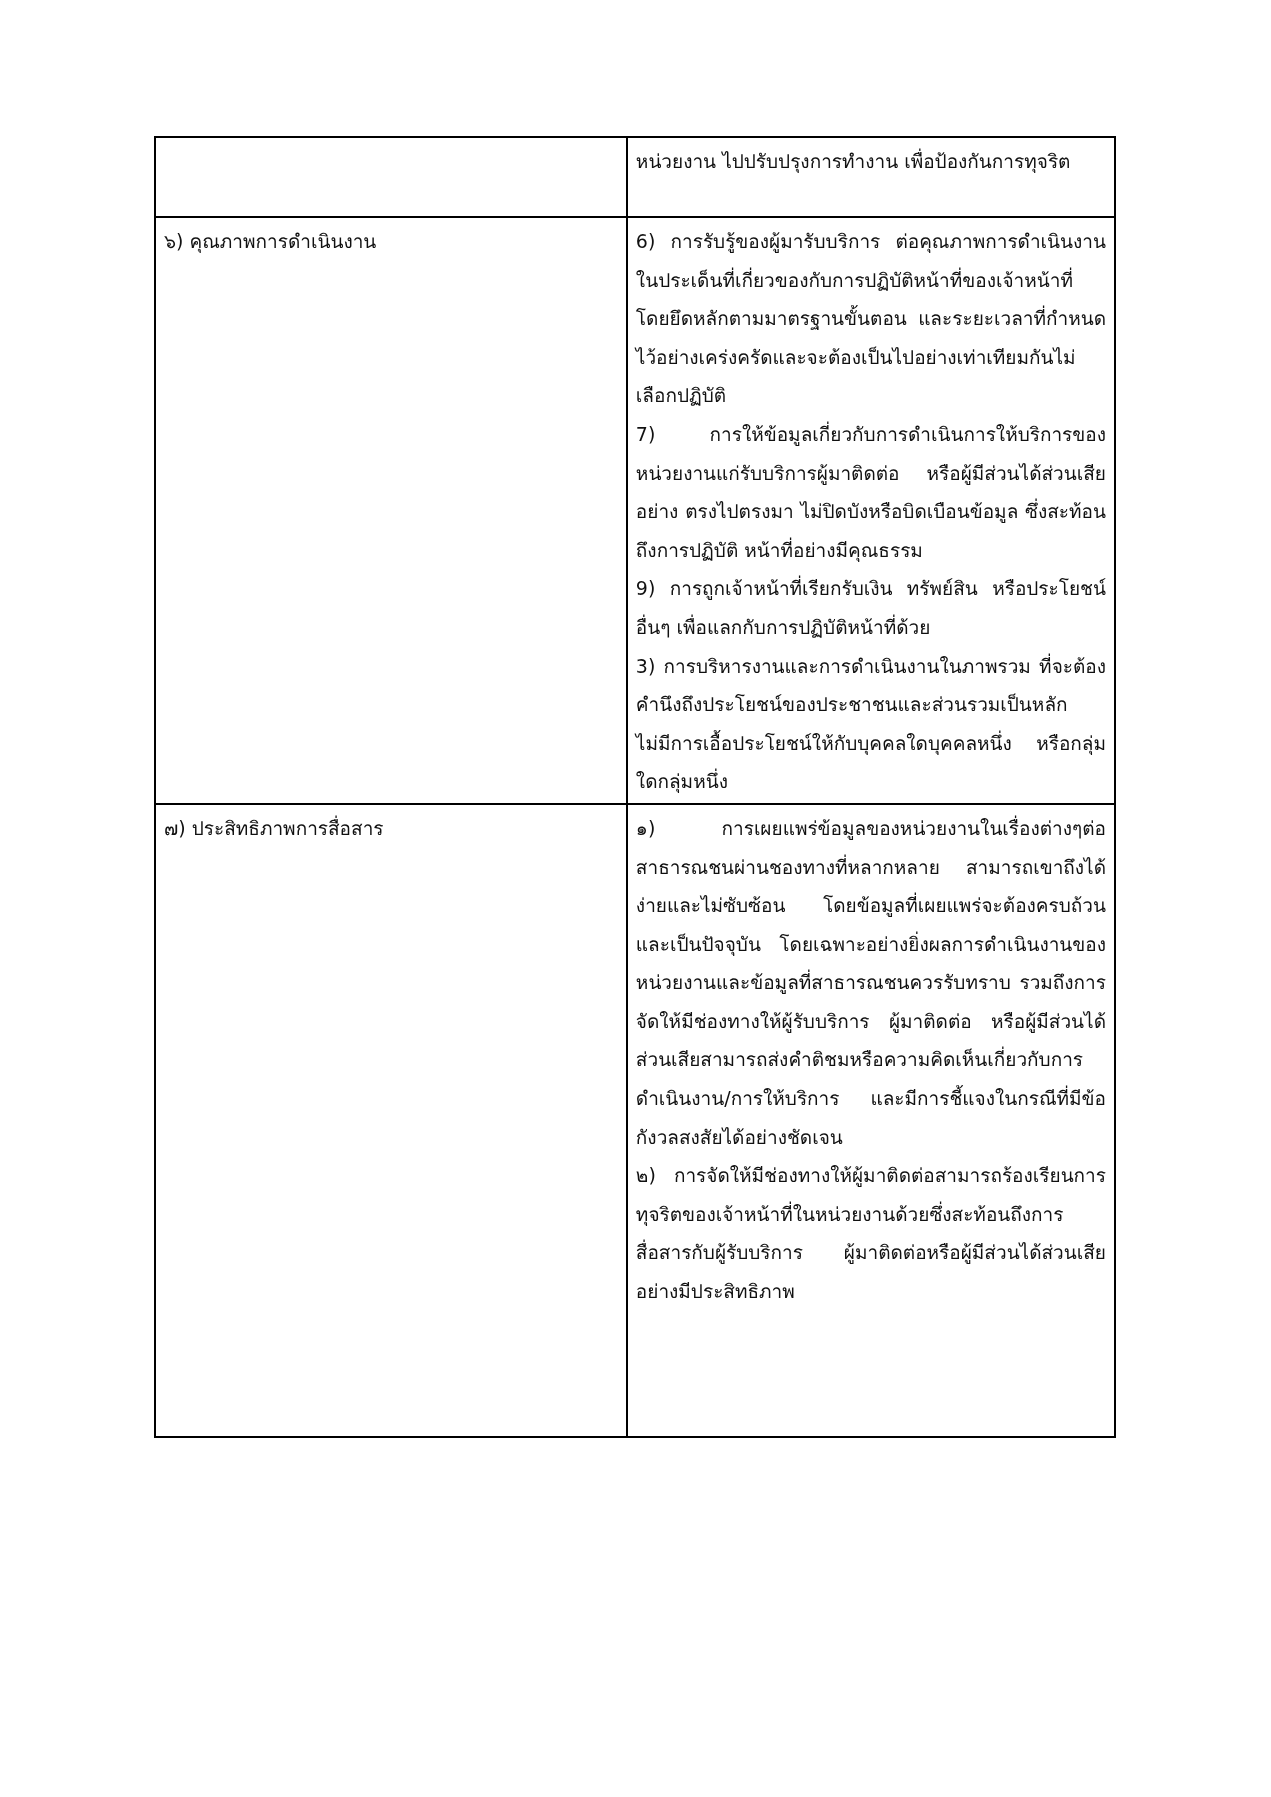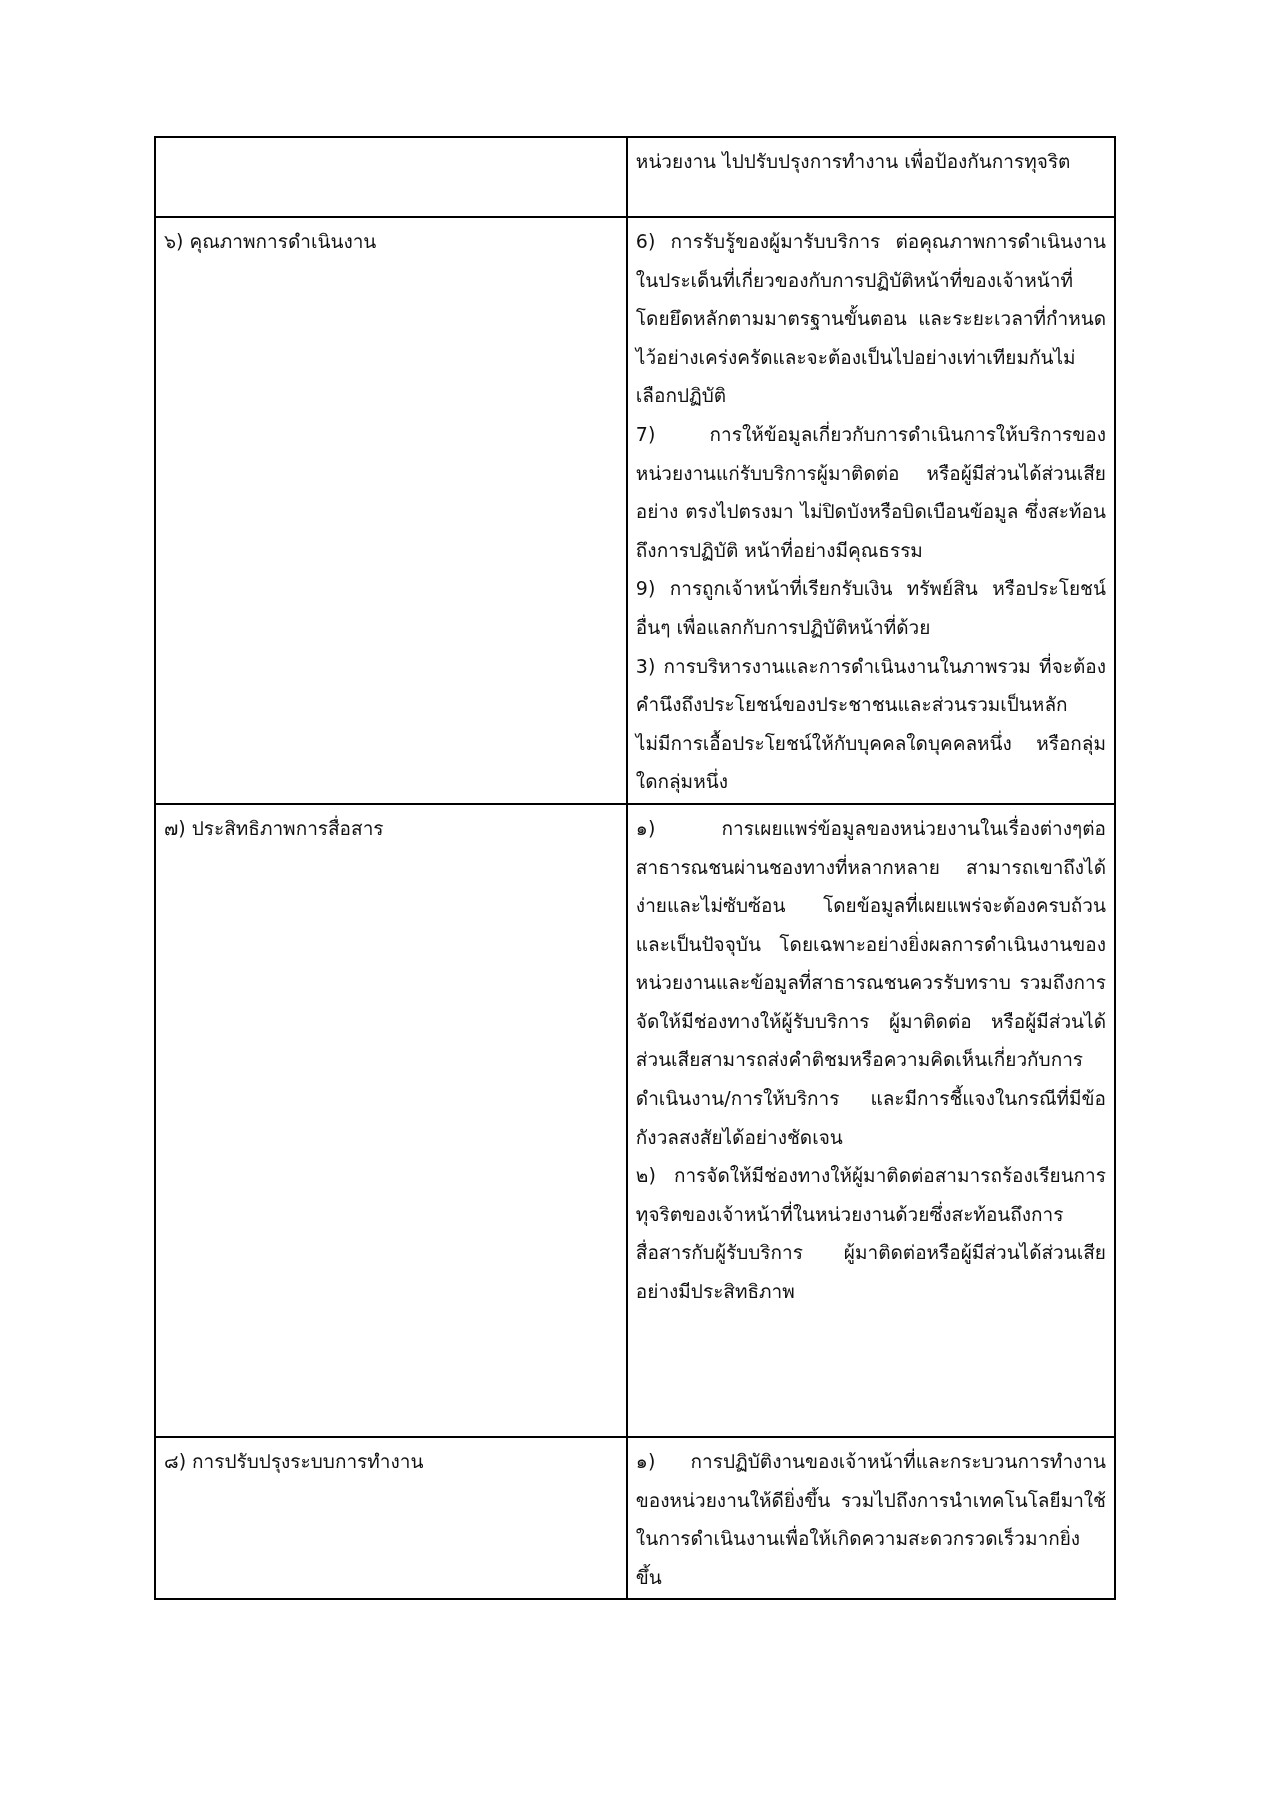--- a/index.html
+++ b/index.html
@@ -41,20 +41,14 @@
       <span class="para">3) การบริหารงานและการดำเนินงานในภาพรวม ที่จะต้องคำนึงถึงประโยชน์ของประชาชนและส่วนรวมเป็นหลัก ไม่มีการเอื้อประโยชน์ให้กับบุคคลใดบุคคลหนึ่ง หรือกลุ่มใดกลุ่มหนึ่ง</span>
     </td>
   </tr>
   <tr style="height:633px;">
     <td>๗) ประสิทธิภาพการสื่อสาร</td>
     <td class="right-cell">
       <span class="para">๑) การเผยแพร่ข้อมูลของหน่วยงานในเรื่องต่างๆต่อสาธารณชนผ่านชองทางที่หลากหลาย สามารถเขาถึงได้ง่ายและไม่ซับซ้อน โดยข้อมูลที่เผยแพร่จะต้องครบถ้วนและเป็นปัจจุบัน โดยเฉพาะอย่างยิ่งผลการดำเนินงานของหน่วยงานและข้อมูลที่สาธารณชนควรรับทราบ รวมถึงการจัดให้มีช่องทางให้ผู้รับบริการ ผู้มาติดต่อ หรือผู้มีส่วนได้ส่วนเสียสามารถส่งคำติชมหรือความคิดเห็นเกี่ยวกับการดำเนินงาน/การให้บริการ และมีการชี้แจงในกรณีที่มีข้อกังวลสงสัยได้อย่างชัดเจน</span>
       <span class="para">๒) การจัดให้มีช่องทางให้ผู้มาติดต่อสามารถร้องเรียนการทุจริตของเจ้าหน้าที่ในหน่วยงานด้วยซึ่งสะท้อนถึงการสื่อสารกับผู้รับบริการ ผู้มาติดต่อหรือผู้มีส่วนได้ส่วนเสียอย่างมีประสิทธิภาพ</span>
     </td>
   </tr>
-  <tr style="height:160px;">
-    <td>๘) การปรับปรุงระบบการทำงาน</td>
-    <td class="right-cell">
-      <span class="para">๑) การปฏิบัติงานของเจ้าหน้าที่และกระบวนการทำงานของหน่วยงานให้ดียิ่งขึ้น รวมไปถึงการนำเทคโนโลยีมาใช้ในการดำเนินงานเพื่อให้เกิดความสะดวกรวดเร็วมากยิ่งขึ้น</span>
-    </td>
-  </tr>
 </tbody>
   </table>
 
 </body></html>

